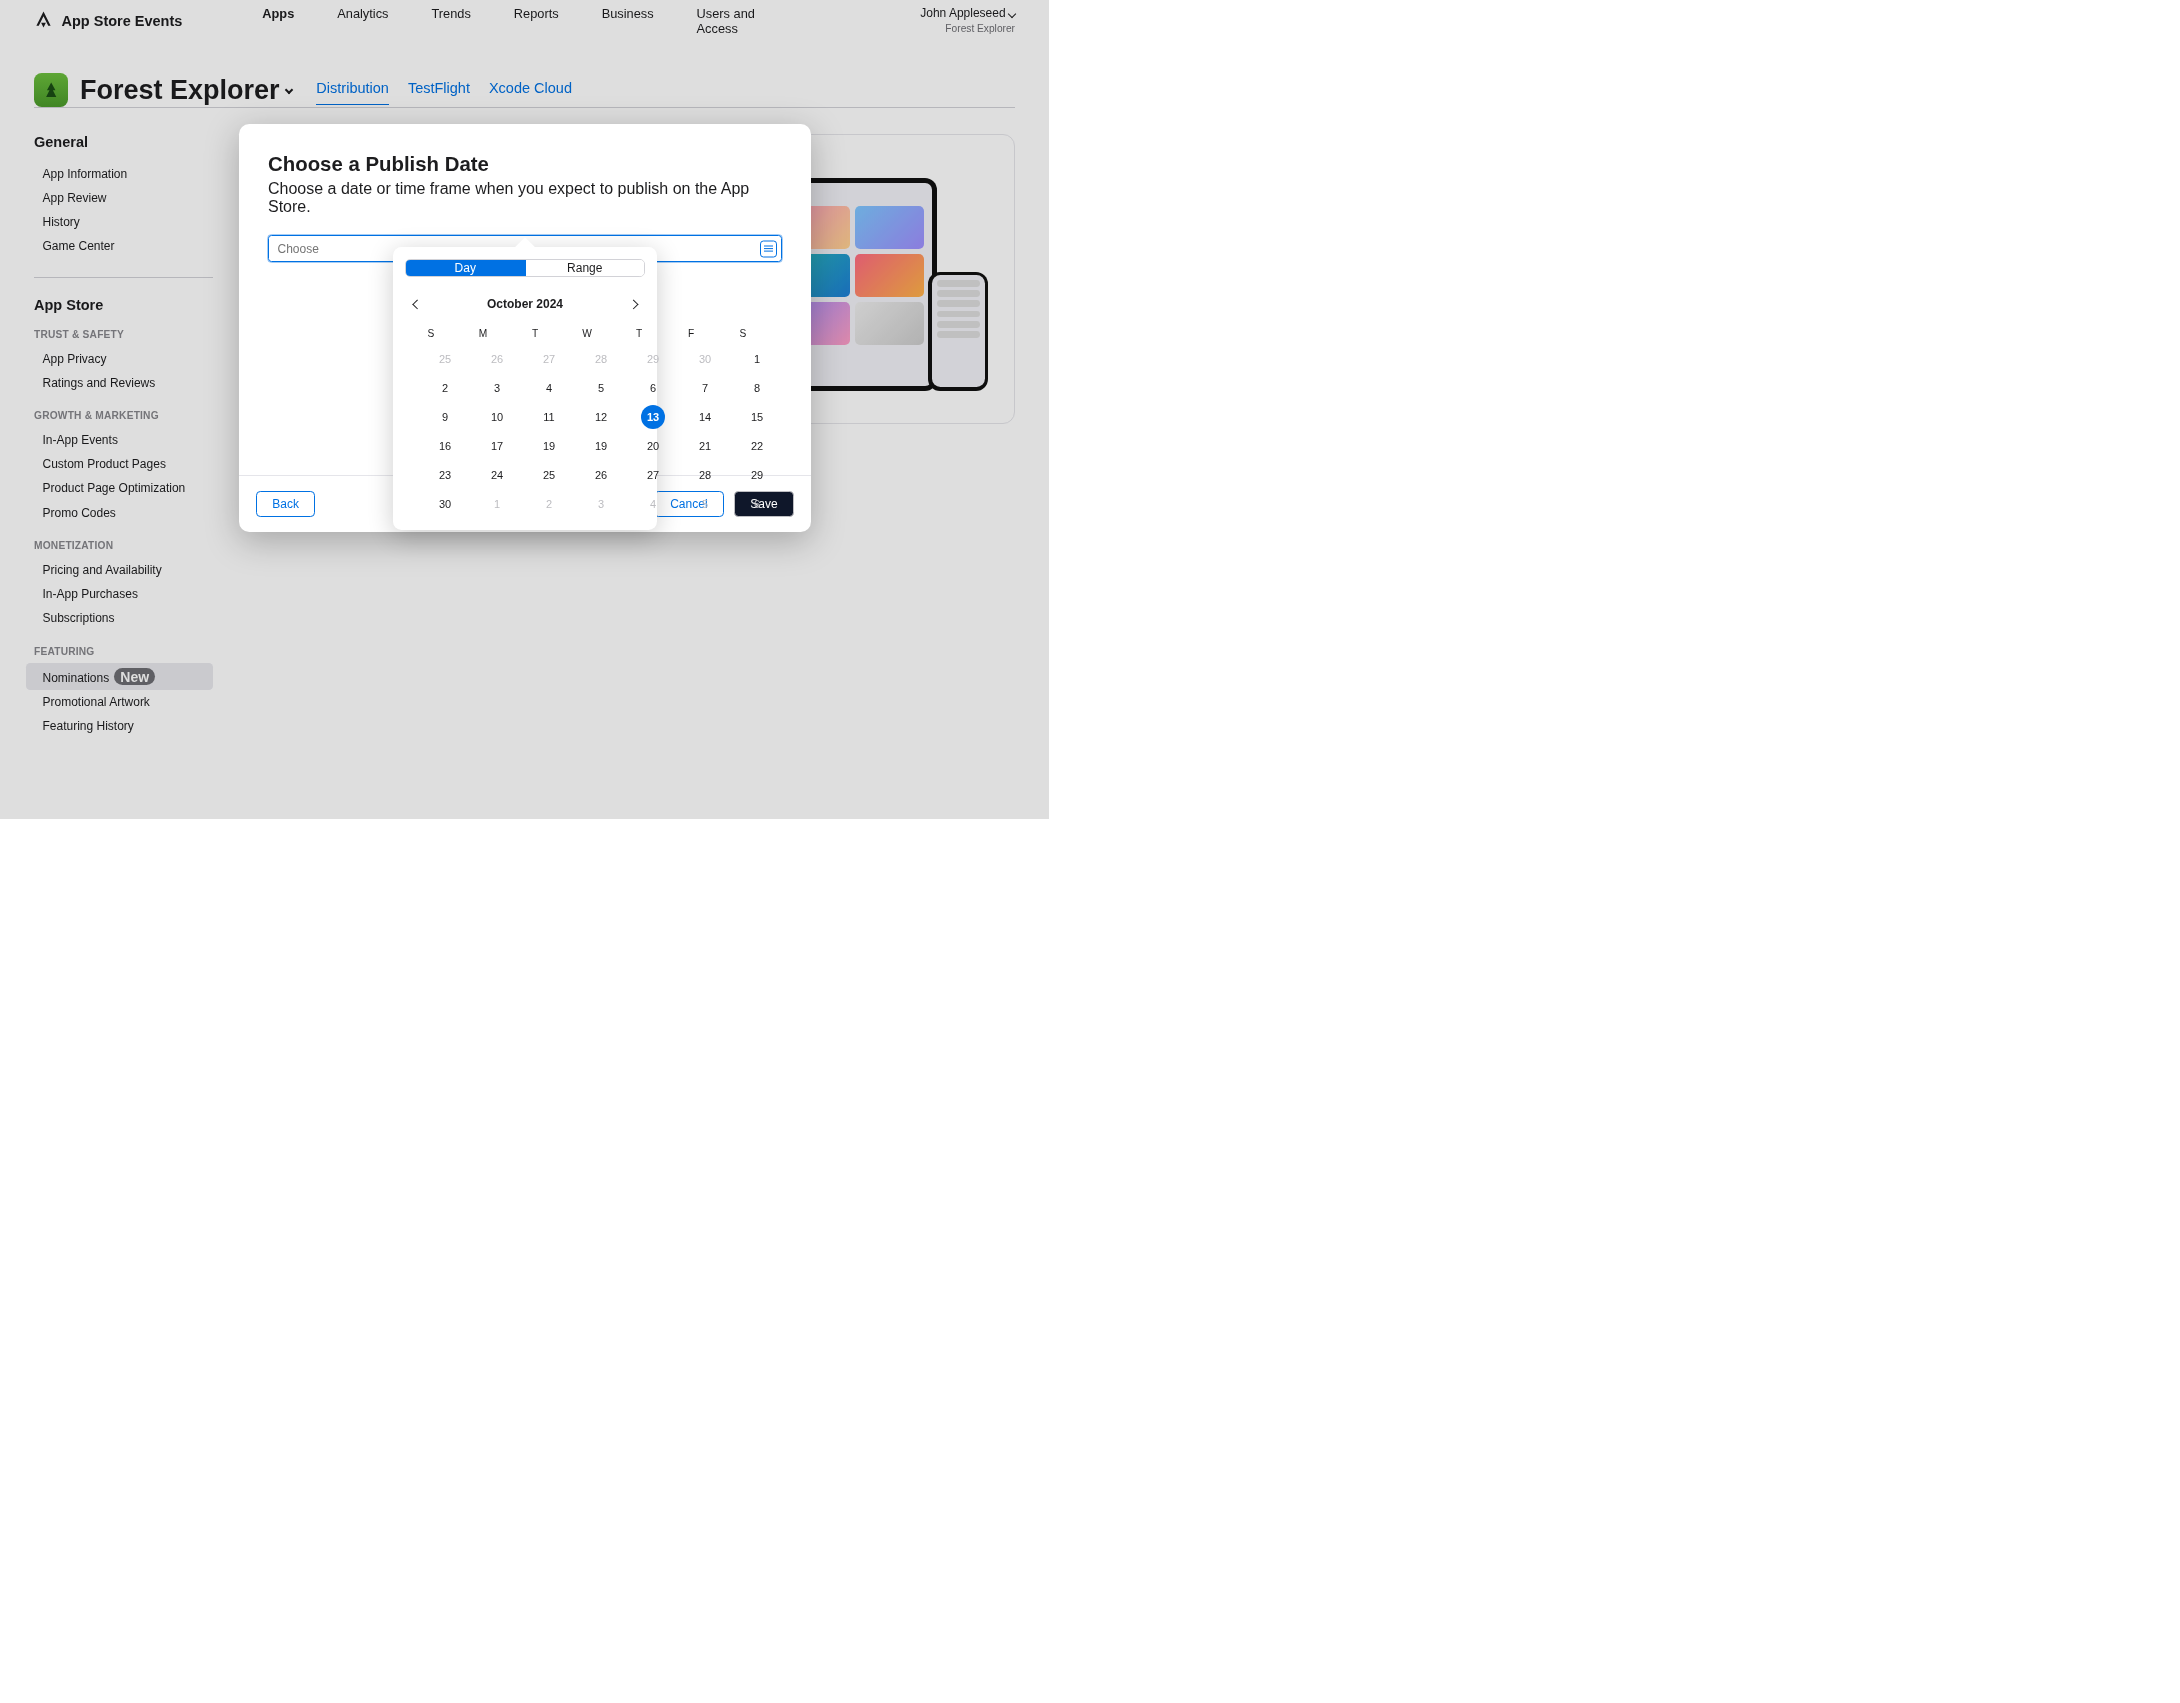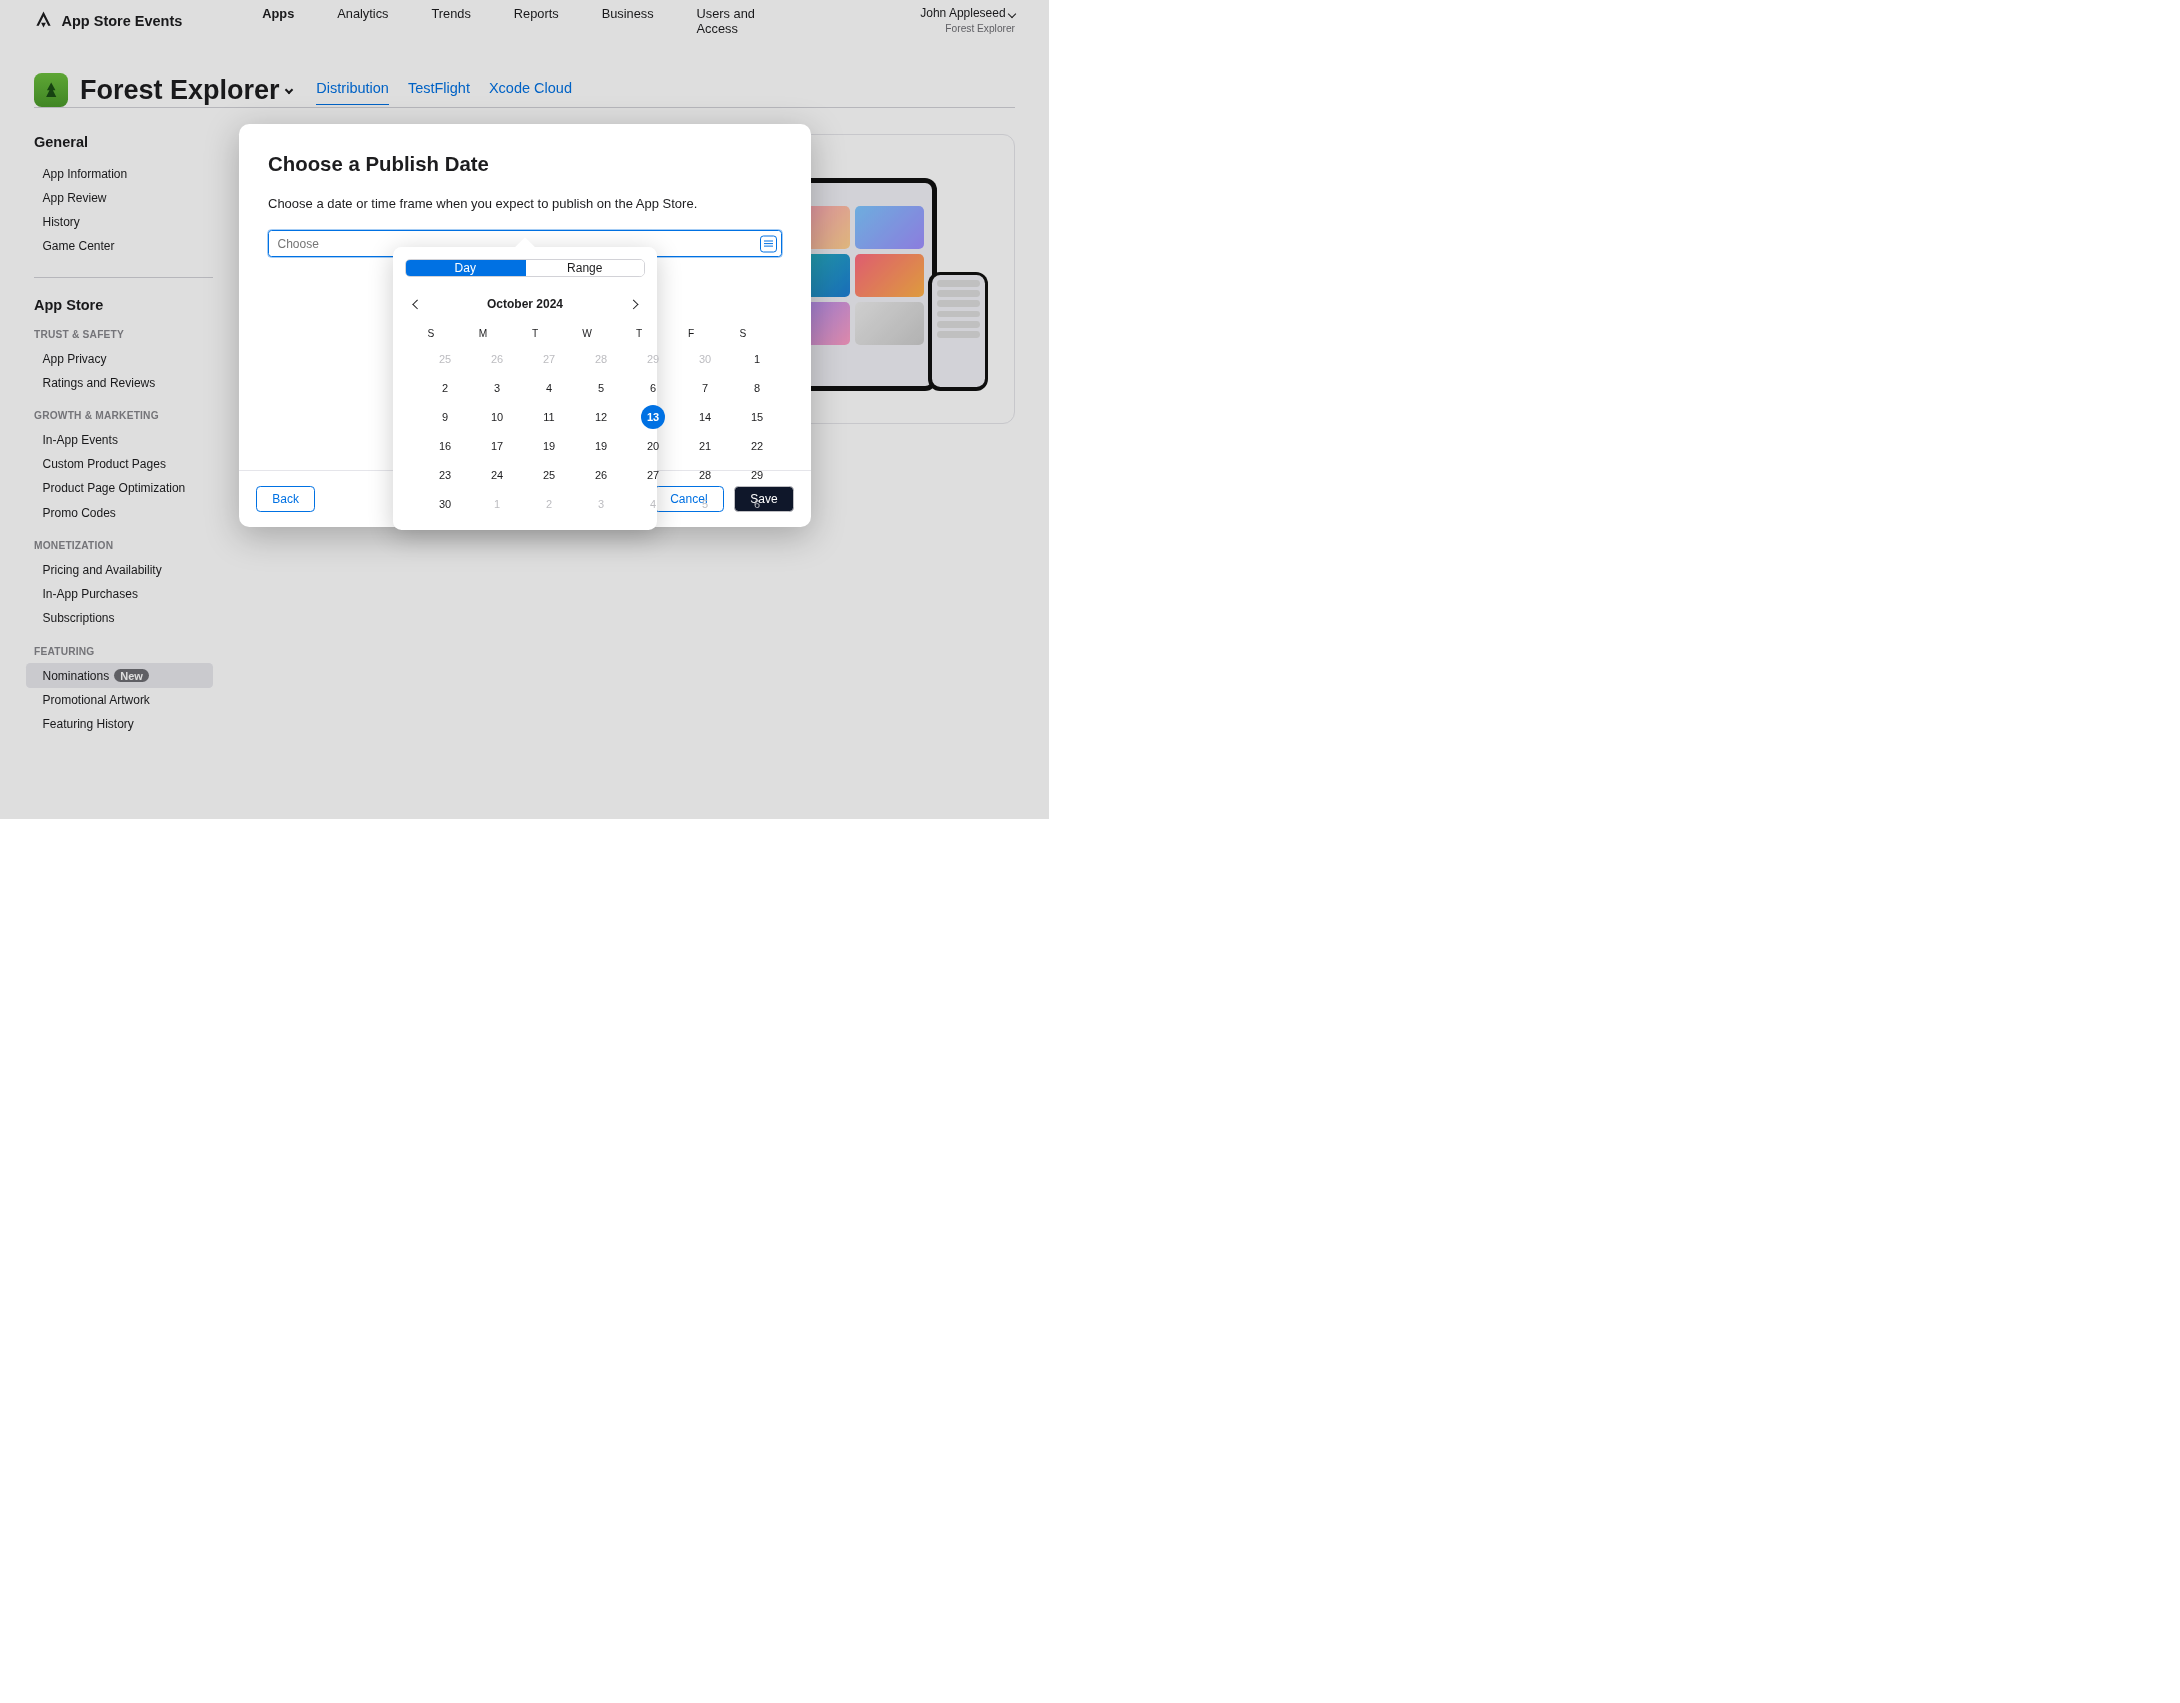--- a/index.html
+++ b/index.html
@@ -95,21 +95,21 @@
 
     
     .body-row { display:flex; gap:34px; padding-top:25.6px;}
     
     .sidebar { width:179px; flex:0 0 179px; font-size:12px; }
     .sidebar .section-title { font-size:14.5px; font-weight:600; margin-bottom:12px; }
     .sidebar .item { color:#1d1d1f; padding:5.1px 0 5.1px 8.5px; cursor:pointer; border-radius:4.3px;}
     .sidebar hr.thin { border:0; border-top:0.9px solid #d2d2d7; margin:19px 0; }
     .sidebar .group-label { font-size:10.2px; font-weight:600; color:#86868b; letter-spacing:.02em; margin:15.3px 0 6.8px; }
     .sidebar .item.selected { background:#e8e8ed; margin-left:-8.5px; padding-left:17px; border-radius:4.3px;}
-    .badge-new { background:#6e6e73; color:#fff; font-size:11px; border-radius:8.5px; padding:0.9px 6px; margin-left:5.1px; font-weight:600;}
+    .badge-new { background:#6e6e73; color:#fff; font-size:14px; border-radius:8.5px; padding:0.9px 6px; margin-left:5.1px; font-weight:600;}
 
     
     .main-content {
       flex:1;
       position:relative;
       height:511px;
     }
     .promo-card {
       position:absolute;
       right:0; top:0;
@@ -172,21 +172,21 @@
       width:572px;
       background:#fff;
       border-radius:10.2px;
       z-index:100;
       box-shadow:0 8.5px 34px rgba(0,0,0,0.25);
       display:flex;
       flex-direction:column;
     }
     .modal-body { padding:29px 29px 0 29px; }
     .modal h1{ font-size:20.4px; font-weight:700;}
-    .modal .desc{ color:#1d1d1f; font-size:13px; margin-top:20px;}
+    .modal .desc{ color:#1d1d1f; font-size:16px; margin-top:4px;}
     .date-input-wrap{
       margin-top:19px;
       position:relative;
     }
     .date-input{
       width:100%;
       height:27px;
       border:0.9px solid #0071e3;
       outline:1.7px solid rgba(0,113,227,0.35);
       outline-offset:0.9px;

